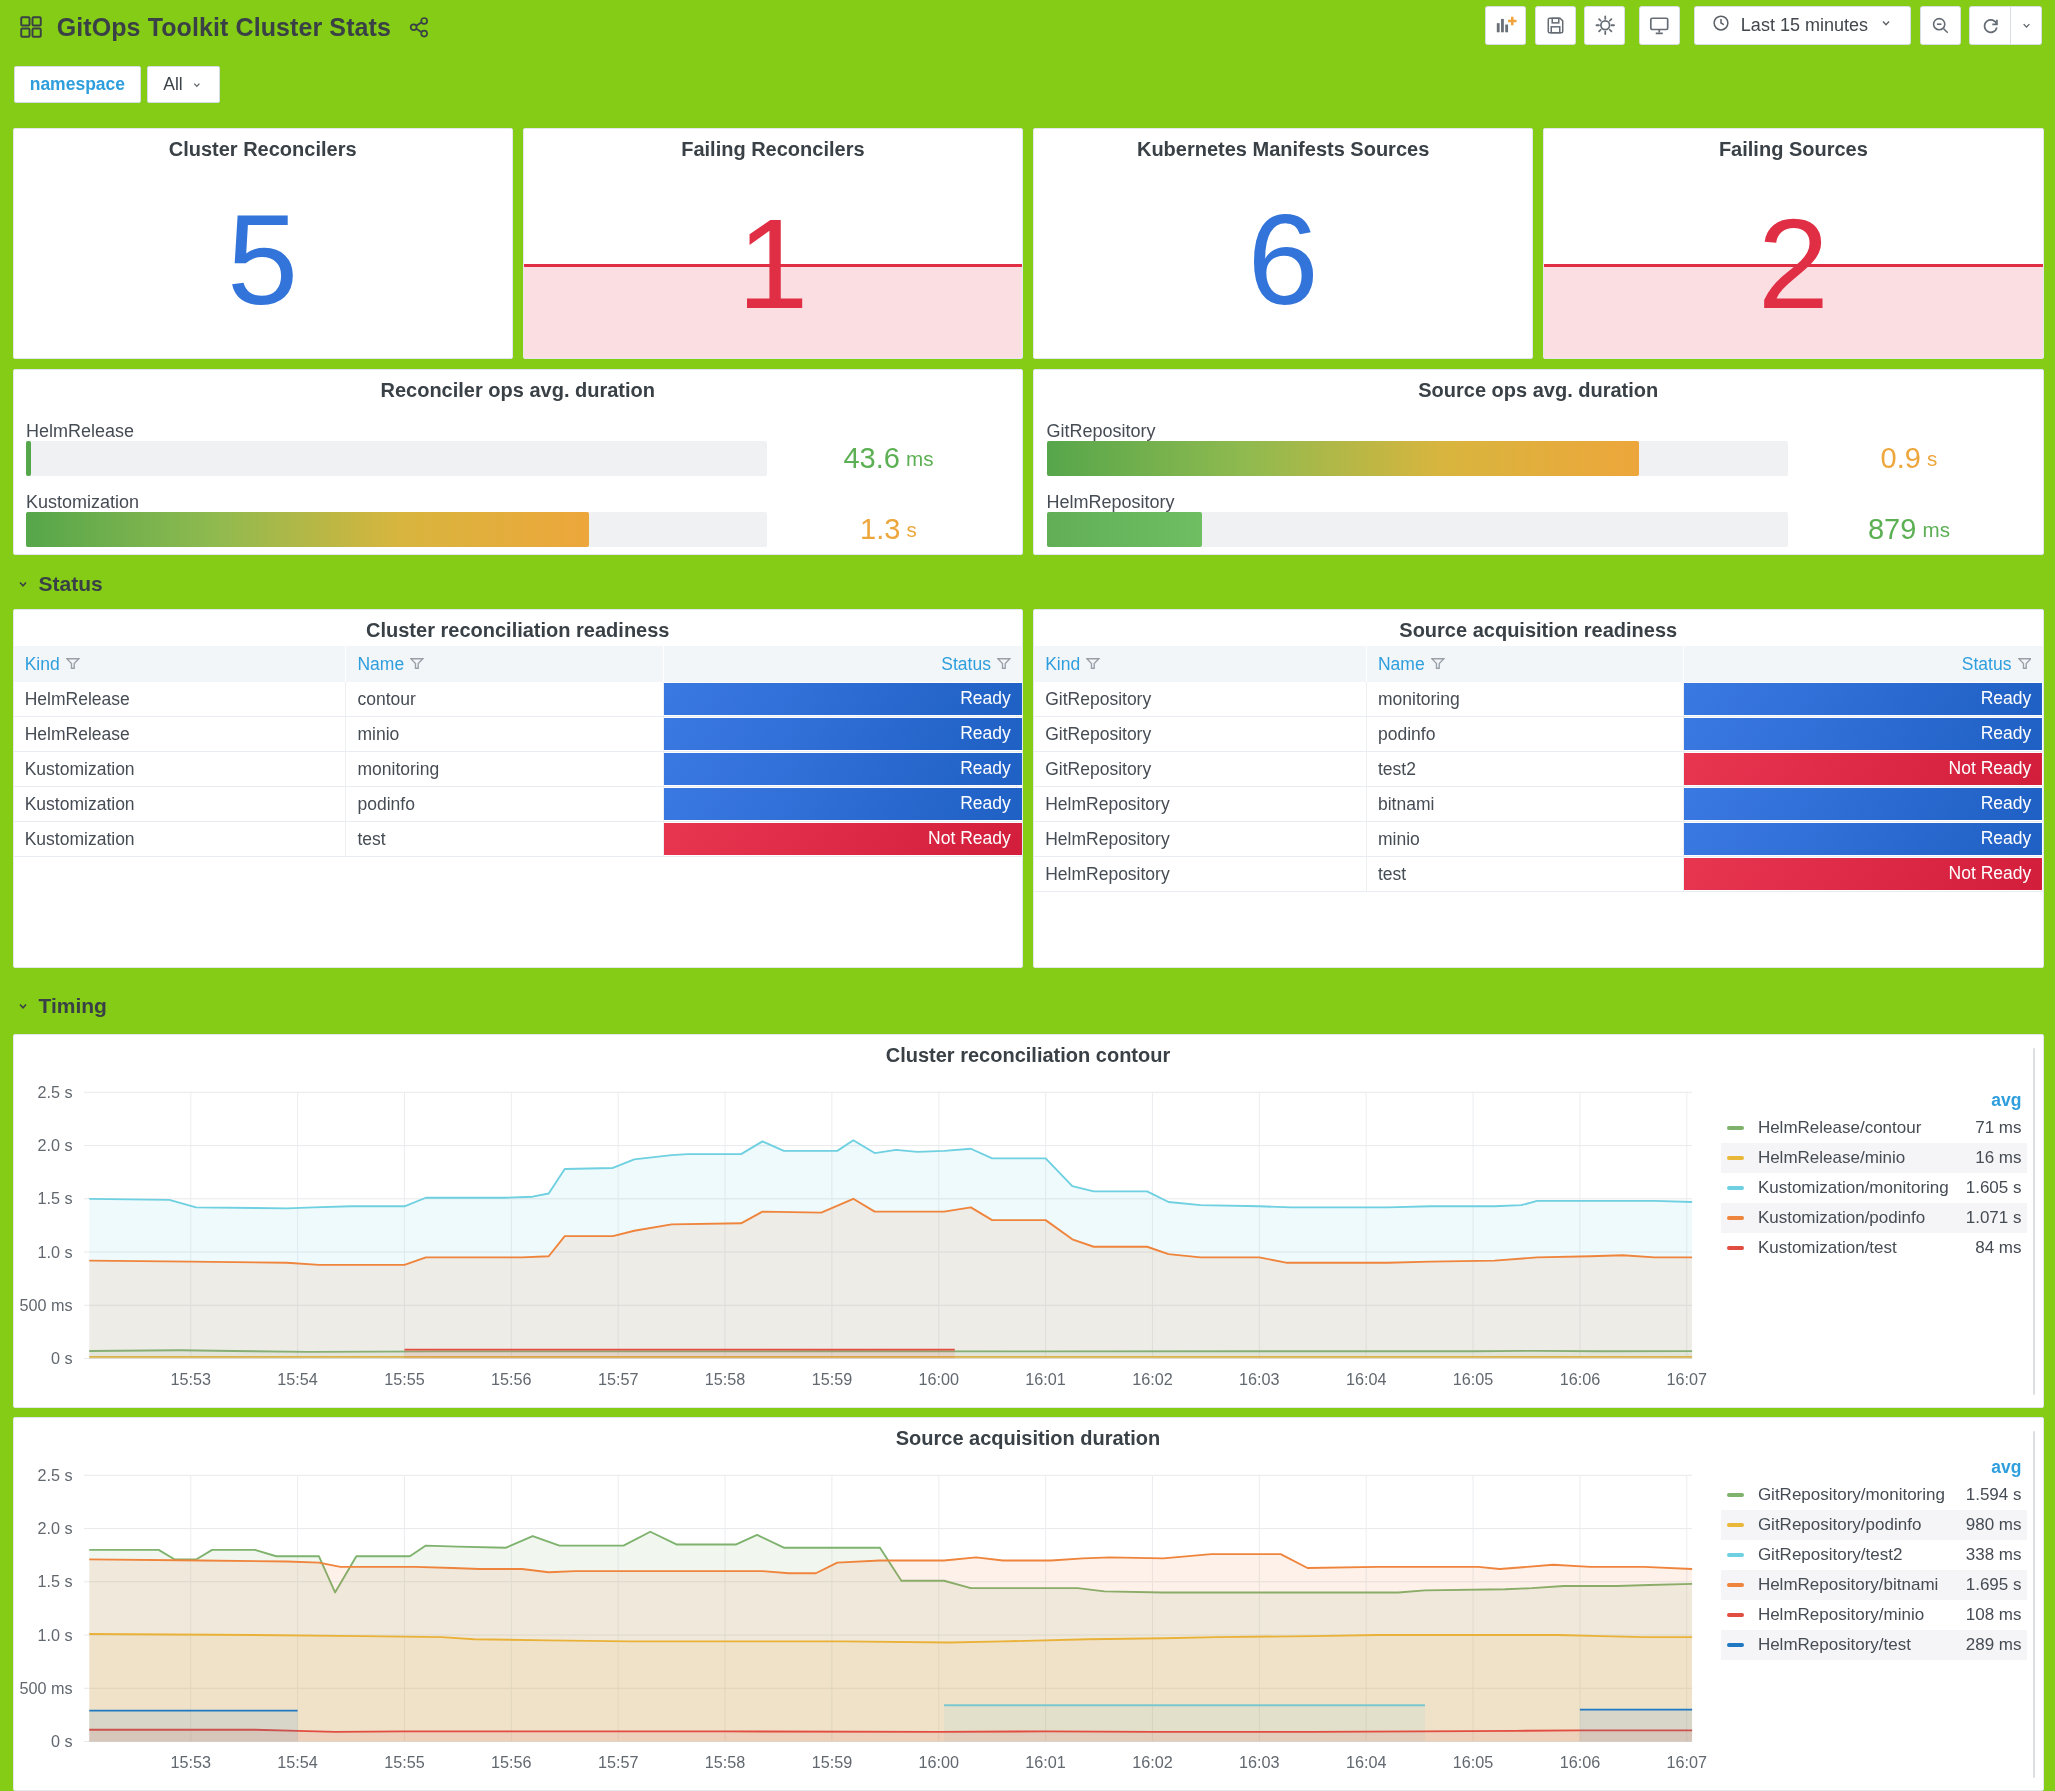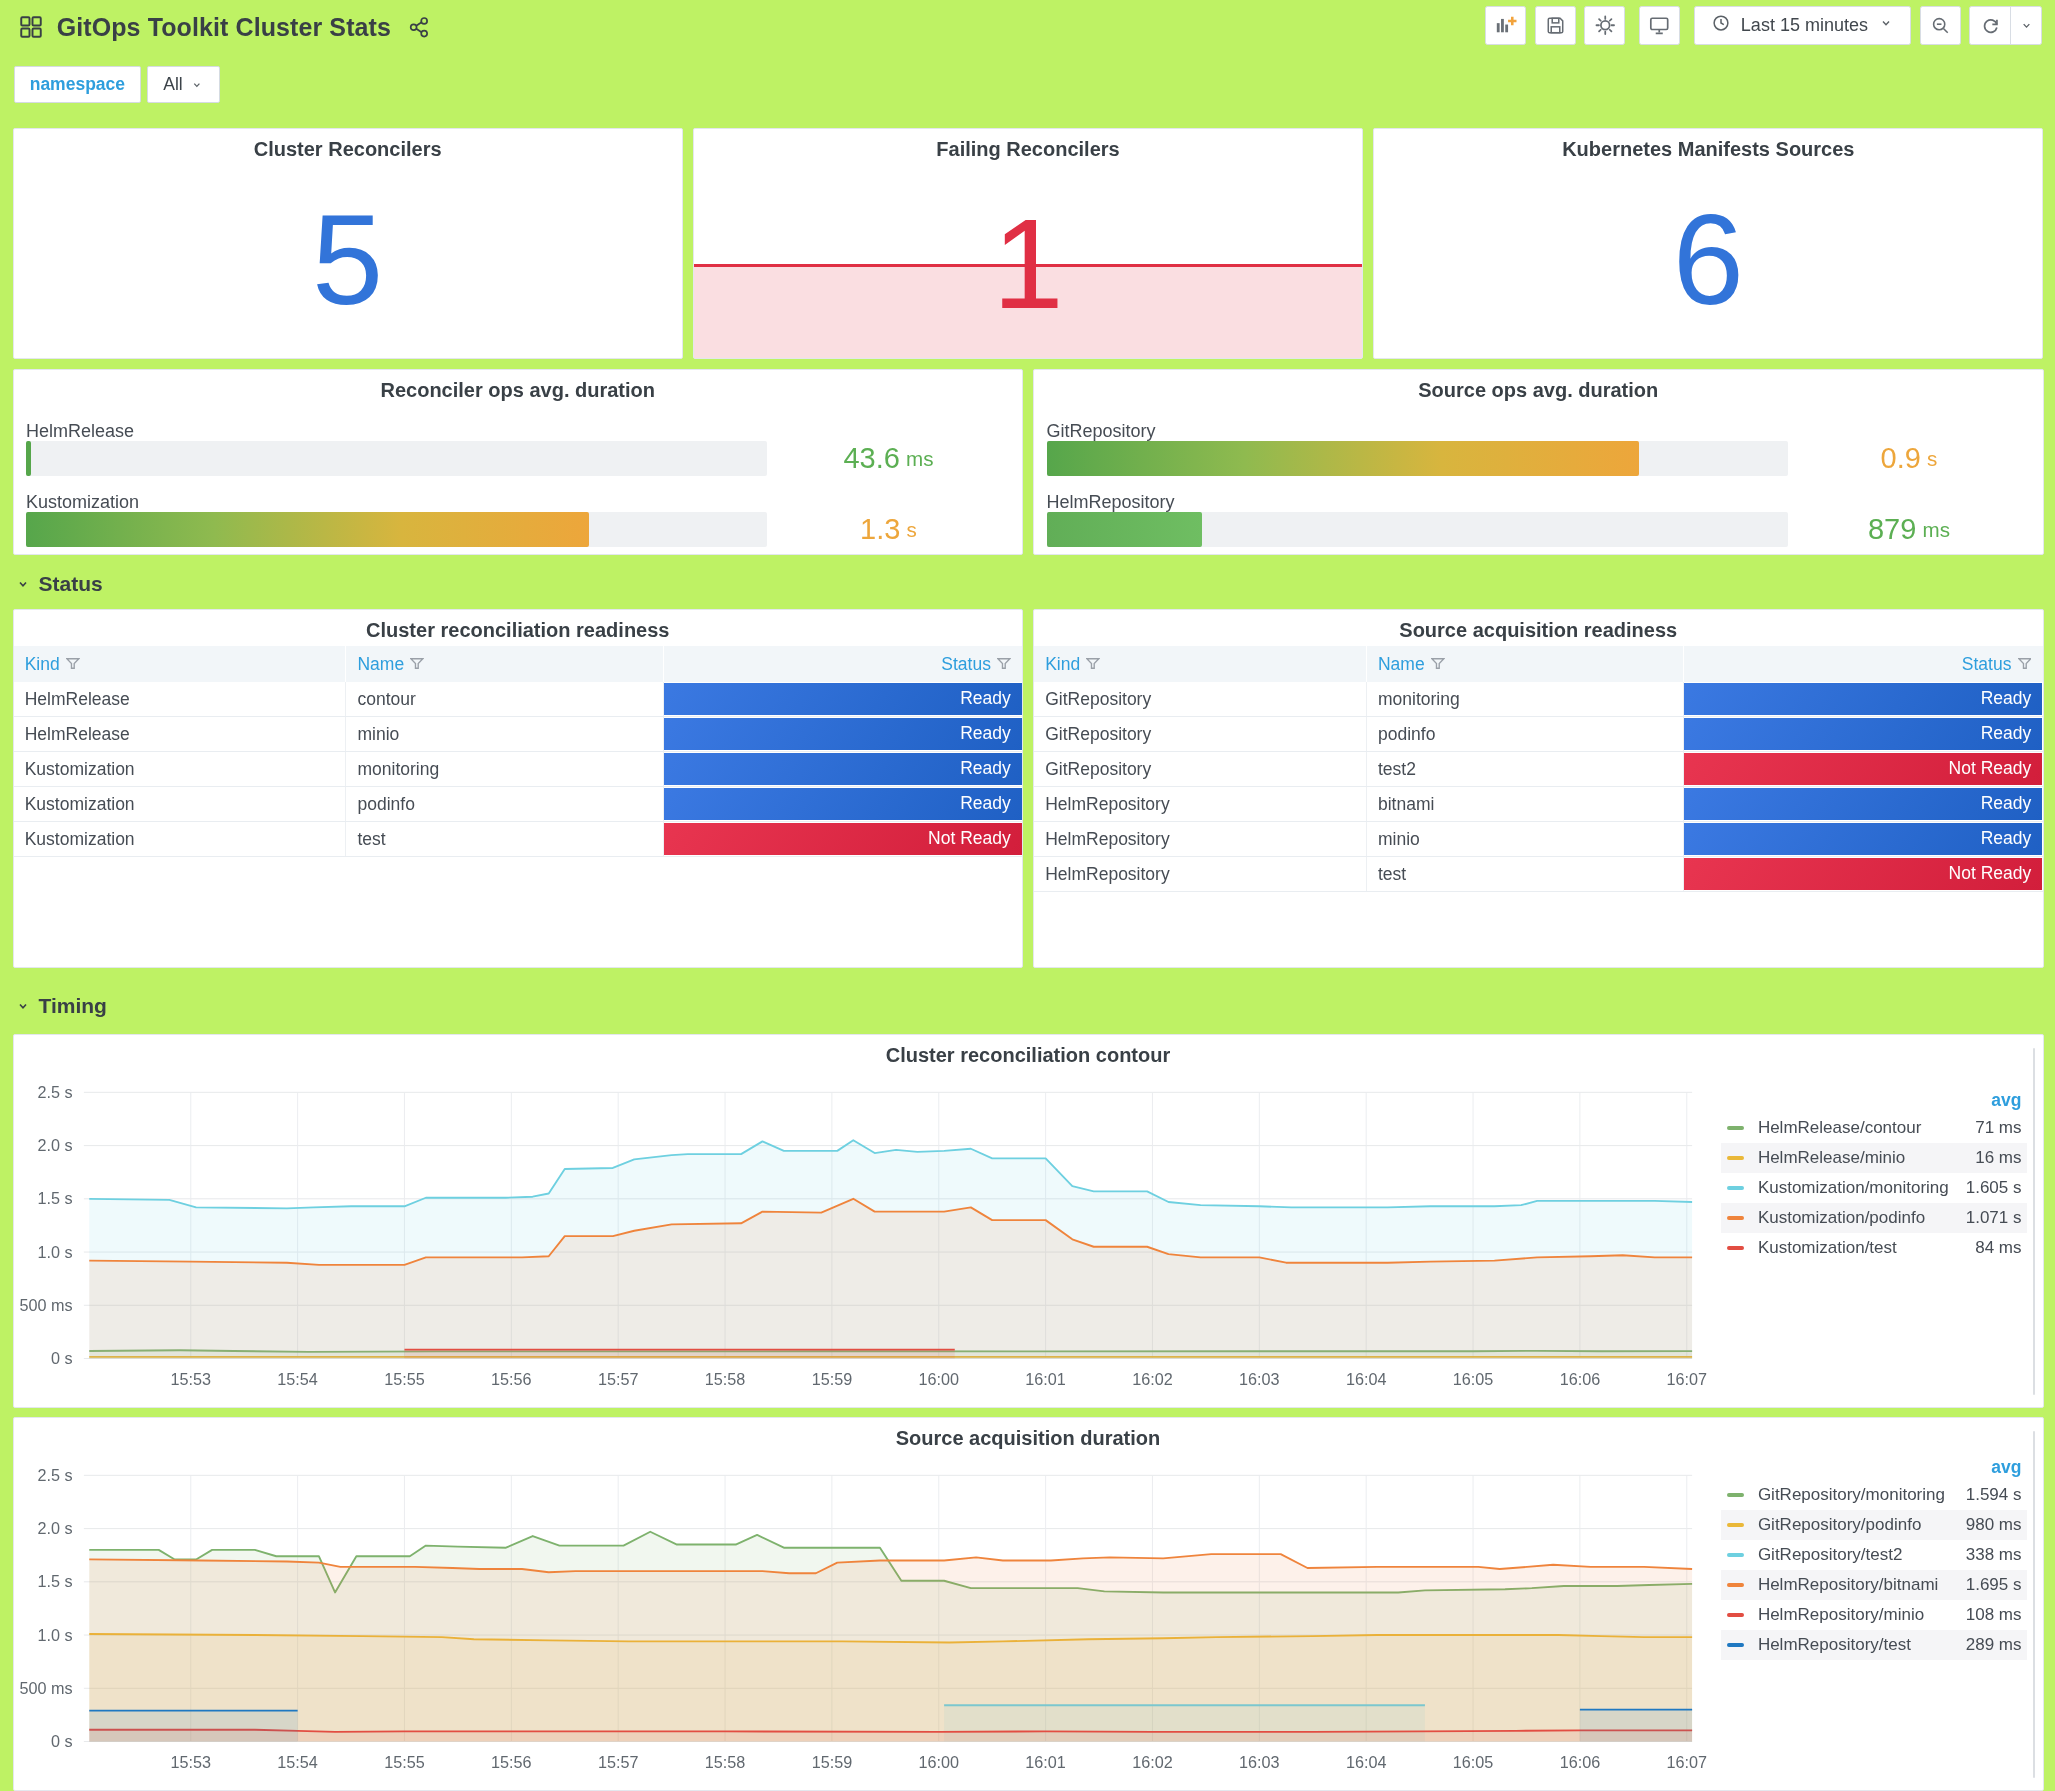--- a/index.html
+++ b/index.html
@@ -1,18 +1,18 @@
 <!DOCTYPE html>
 <html style="font-size:10px"><head>
 <meta charset="utf-8">
 <style>
   * { margin:0; padding:0; box-sizing:border-box; }
   html,body { background:#F4F5F7; }
   body { font-family:"Liberation Sans", sans-serif; color:#464C54; }
-  .page { position:relative; width:2056px; height:1791px; background:#bef264; overflow:hidden; }
+  .page { position:relative; width:2056px; height:1791px; background:#84cc16; overflow:hidden; }
 
   
   .dash-header { position:absolute; left:0; top:0; right:0; height:51px; }
   .dh-left { position:absolute; left:19px; top:12.5px; display:flex; align-items:center; gap:13.7px; }
   .dash-title { font-size:25px; font-weight:600; color:#394046; letter-spacing:0.1px; }
   .icon-btn svg, .dh-left svg { display:block; }
   .toolbar { position:absolute; right:13.7px; top:6.2px; display:flex; align-items:center; gap:8.7px; }
   .icon-btn { height:39px; min-width:41px; background:#fff; border:0.6px solid #D8DDE4; border-radius:2.5px;
               display:flex; align-items:center; justify-content:center; cursor:pointer; }
   .time-btn { height:39px; background:#fff; border:0.6px solid #D8DDE4; border-radius:2.5px; display:flex;
@@ -187,20 +187,26 @@
       </div>
       <div class="panel">
         <div class="panel-title">Failing Reconcilers</div>
         <div class="stat-line" style="top: 59%;"></div>
         <div class="stat-fill" style="top: calc(59% + 2.5px);"></div>
         <div class="stat-value" style="color: rgb(224, 47, 68); top: 59%;">1</div>
       </div>
       <div class="panel">
         <div class="panel-title">Kubernetes Manifests Sources</div>
         <div class="stat-value" style="color: rgb(50, 116, 217); top: 57%;">6</div>
+      </div>
+      <div class="panel">
+        <div class="panel-title">Failing Sources</div>
+        <div class="stat-line" style="top: 59%;"></div>
+        <div class="stat-fill" style="top: calc(59% + 2.5px);"></div>
+        <div class="stat-value" style="color: rgb(224, 47, 68); top: 59%;">2</div>
       </div>
     </div>
 
   <div class="gauge-row" id="gauge-row">
       <div class="panel">
         <div class="panel-title">Reconciler ops avg. duration</div>
         <div class="g-label" style="top: 51px;">HelmRelease</div>
         <div class="g-track" style="top: 71px;">
           <div class="g-fill" style="width: 0.6%; min-width: 5px; background: linear-gradient(90deg, rgb(86, 166, 75), rgb(86, 166, 75));"></div>
         </div>

